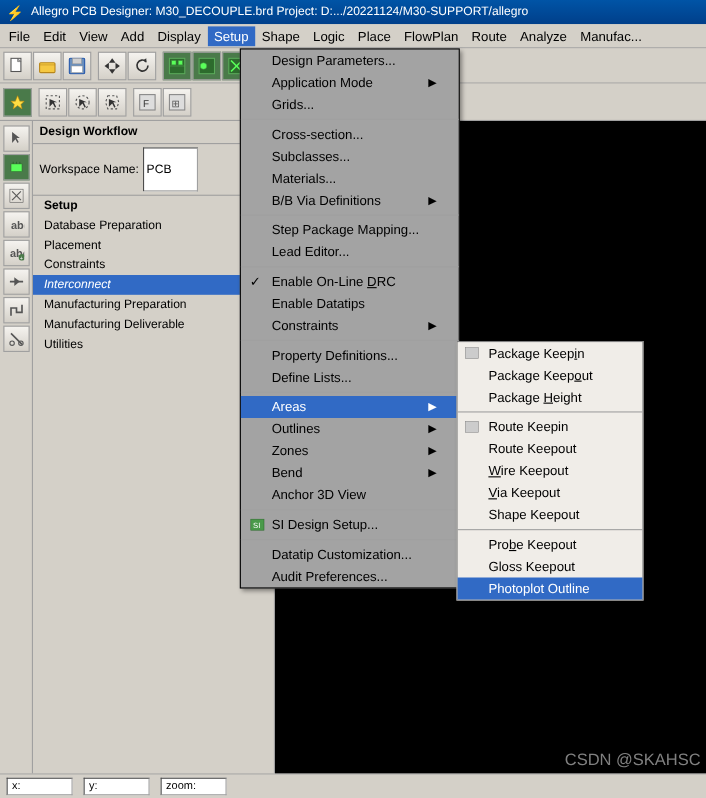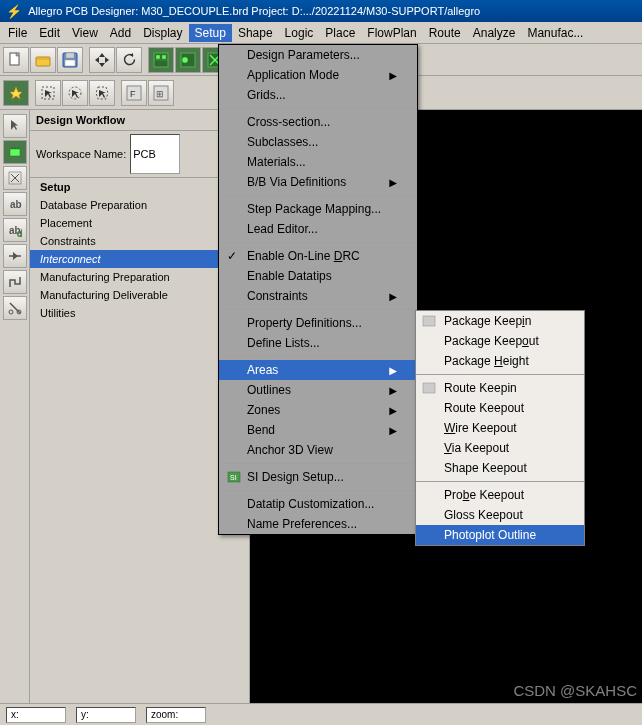--- a/index.html
+++ b/index.html
@@ -584,21 +584,21 @@
           <text x="3" y="9" font-size="7" fill="white">SI</text>
         </svg>
     </span>
     <span>SI Design Setup...</span>
   </div>
   <div class="menu-separator"></div>
   <div class="menu-item-d">
     <span>Datatip Customization...</span>
   </div>
   <div class="menu-item-d">
-    <span>Name Preferences...</span>
+    <span>Audit Preferences...</span>
   </div>
 </div>
 
 <div class="dropdown-menu" id="submenu-areas-items">
   <div class="menu-item-d">
     <span style="position:absolute;left:4px;width:18px;height:16px;display:flex;align-items:center;justify-content:center;">
       <svg width="14" height="12" viewBox="0 0 14 12">
           <rect x="1" y="1" width="12" height="10" fill="#ccc" stroke="#888" stroke-width="0.5"></rect>
         </svg>
     </span>

